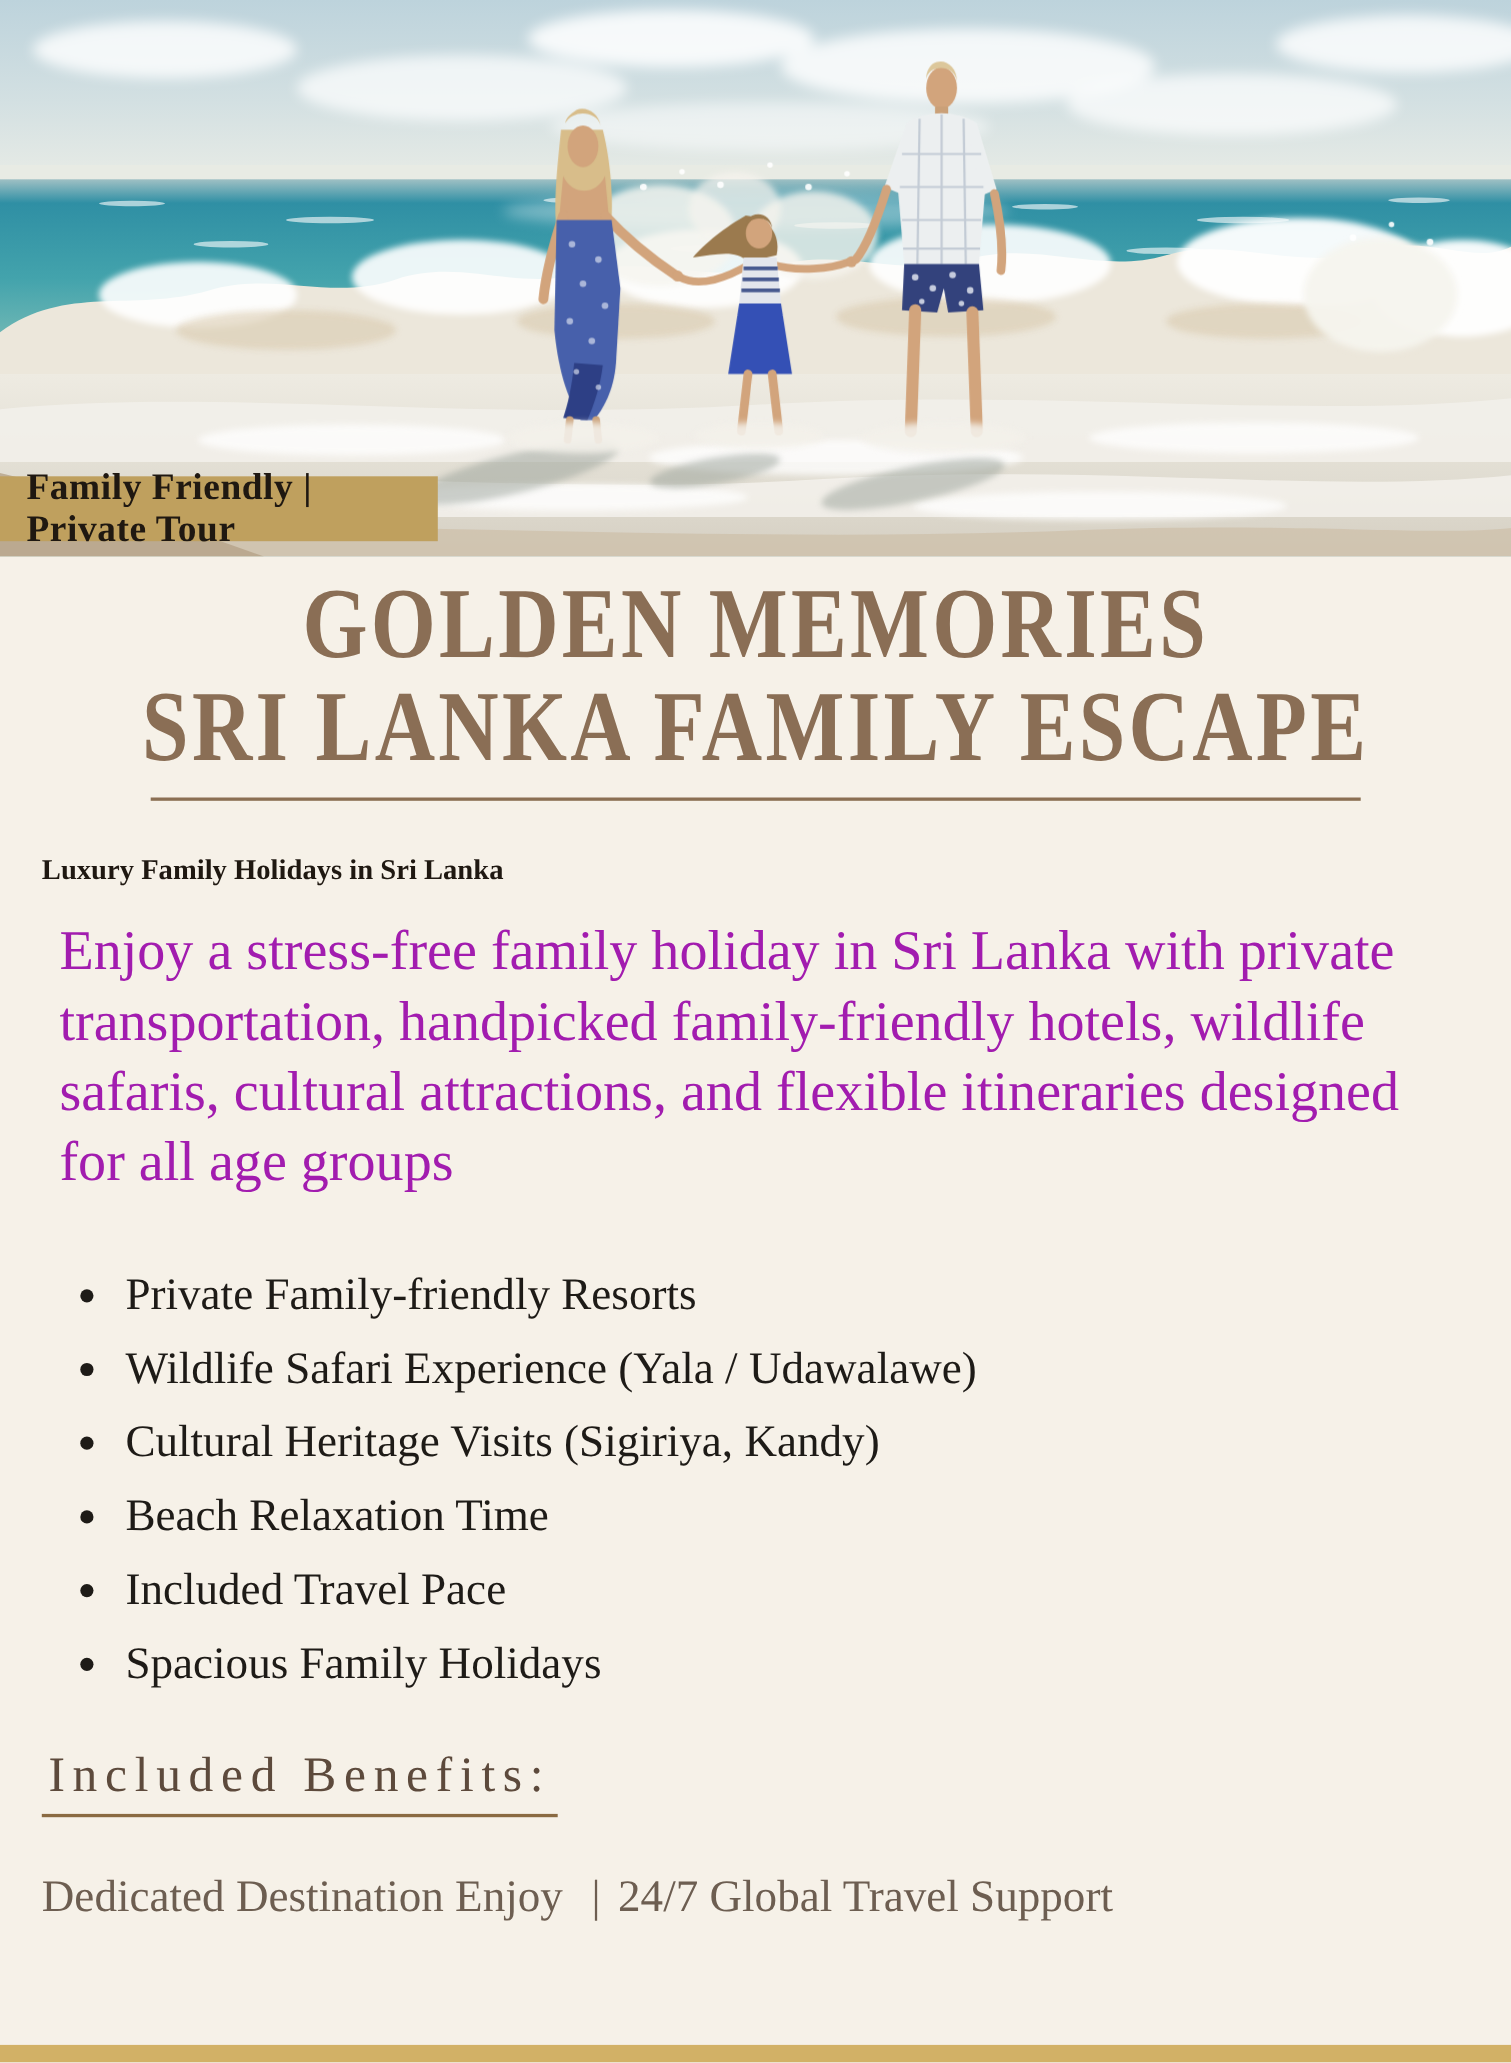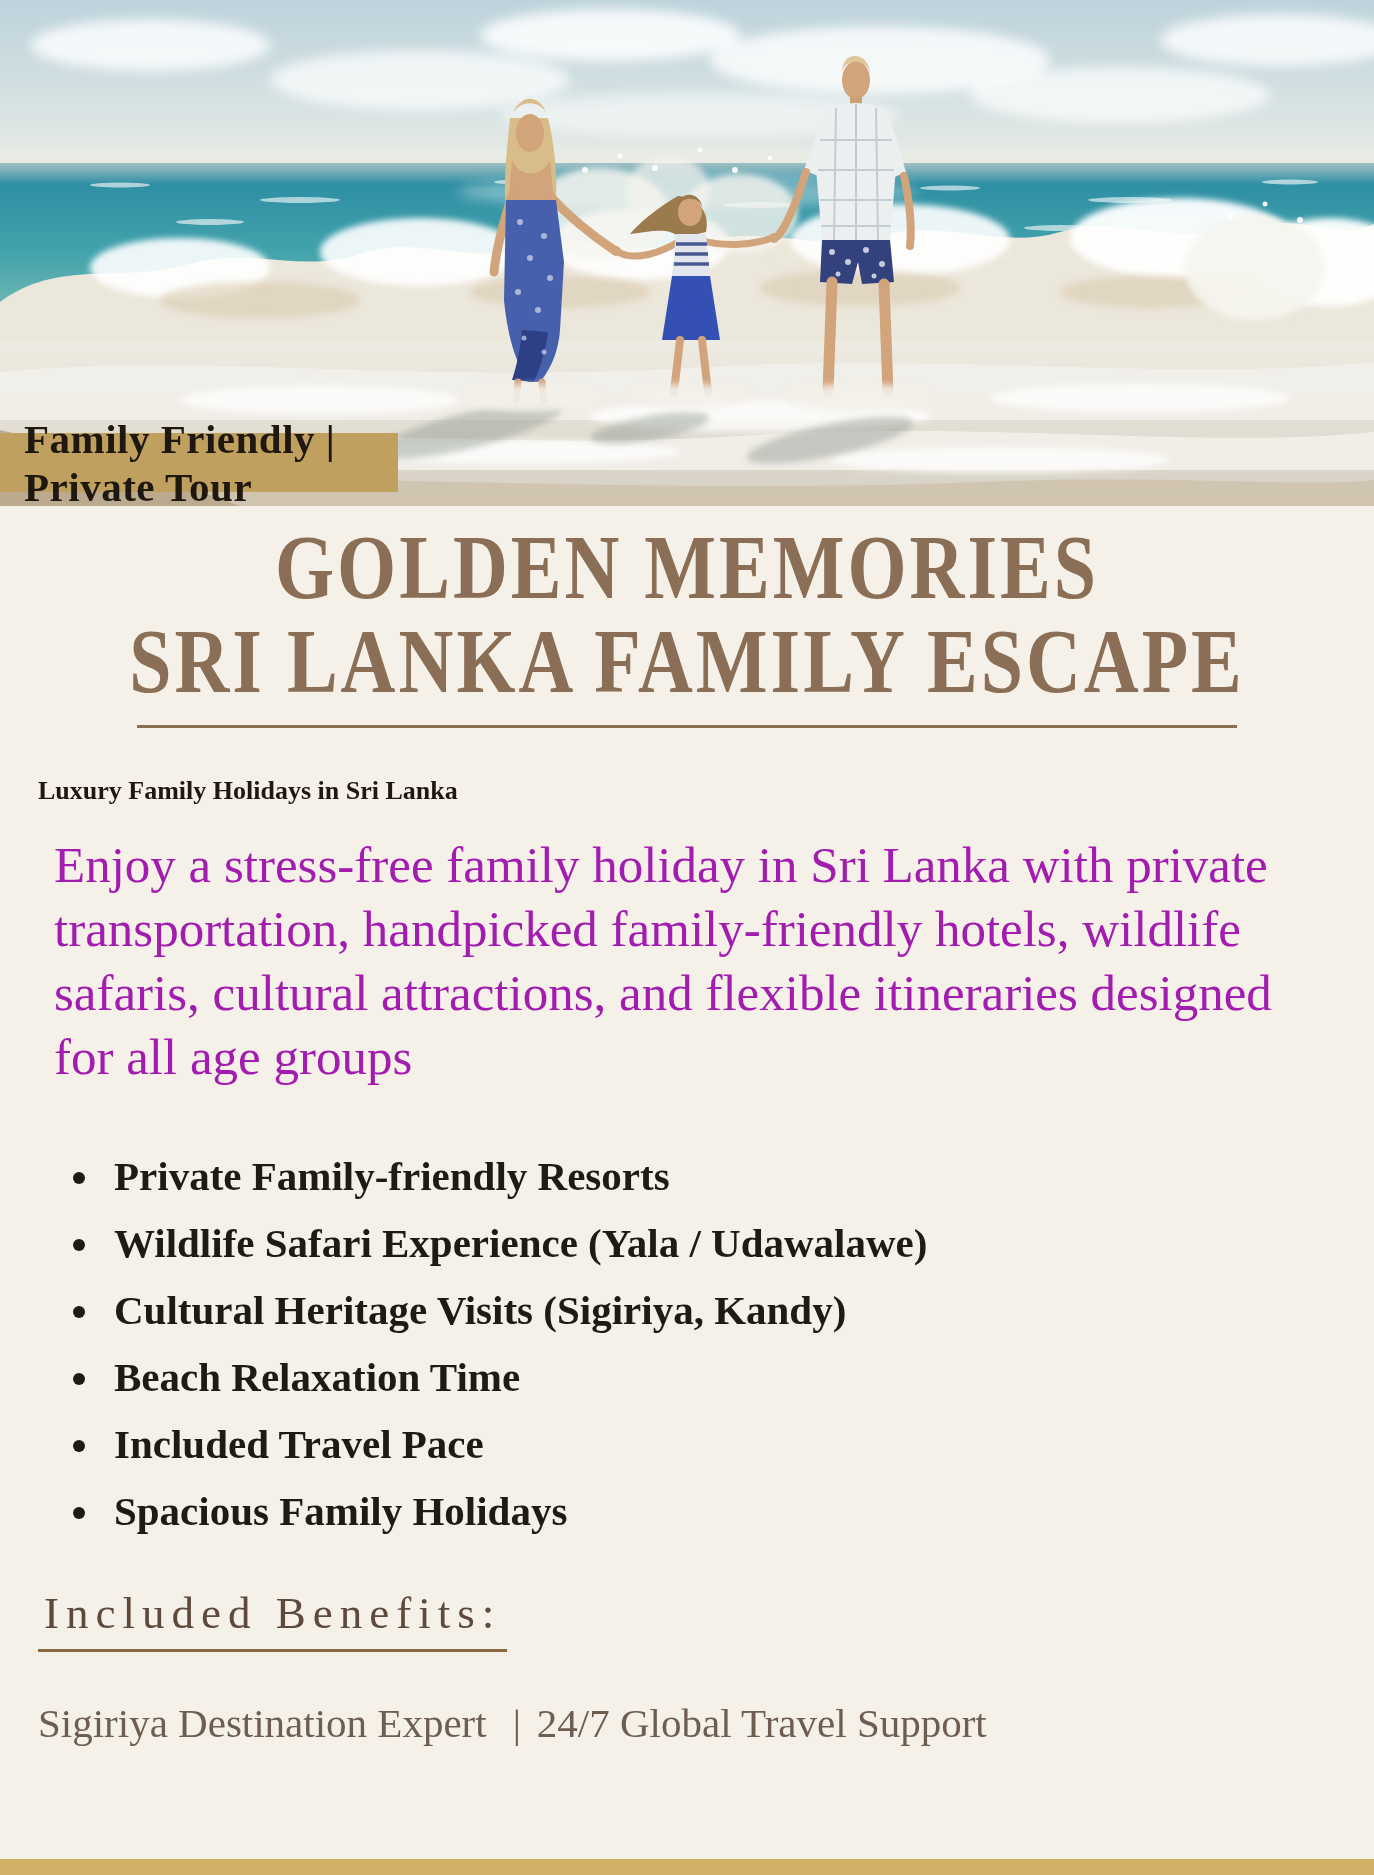--- a/index.html
+++ b/index.html
@@ -11,37 +11,37 @@
     font-family:"Liberation Serif", serif;
     overflow:hidden;
   }
   
   .hero{position:relative;width:1374px;height:506px;background:#cfdcdc;}
   .hero svg{position:absolute;inset:0;display:block;}
   .badge{
     position:absolute;left:0;top:433px;width:398px;height:59px;
     background:#bfa05e;color:#1f1811;
     display:flex;align-items:center;box-sizing:border-box;
-    padding-left:24px;font-size:41px;font-weight:700;letter-spacing:.5px;
+    padding-left:24px;font-size:34px;font-weight:700;letter-spacing:.5px;
     z-index:5;
   }
   
   .title-block{margin-top:14px;text-align:center;color:#8a6e55;font-weight:bold;}
   .title-line{
     font-size:76px;line-height:94px;letter-spacing:3px;
     transform:scaleY(1.2);transform-origin:center;
     white-space:nowrap;
   }
   .title-rule{width:1100px;height:3px;background:#8b6f53;margin:17px auto 0;}
   
   .content{padding:0 38px;color:#2a2520;}
   .subheading{margin:48px 0 0;font-size:26px;font-weight:700;color:#1f1811;}
   .intro{margin:27px 16px 0;font-size:51px;line-height:64px;max-width:1270px;color:#a21caf;}
   ul.highlights{margin:54px 0 0;padding:0 0 0 66px;list-style:disc;}
-  ul.highlights li{font-size:41px;line-height:67px;color:#1e1b17;padding-left:10px;font-weight:bold;}
+  ul.highlights li{font-size:41px;line-height:67px;color:#1e1b17;padding-left:10px;}
   
   .benefits{margin-top:42px;}
   .benefits-heading{
     display:inline-block;font-size:45px;letter-spacing:7px;color:#5d4a3c;
     border-bottom:3px solid #8a6a42;padding:0 6px 10px;
   }
   .benefit-rows{margin-top:26px;font-size:41px;color:#6d5e51;}
   .benefit-row{line-height:90px;white-space:nowrap;}
   .benefit-sep{padding:0 16px 0 26px;}
   
@@ -282,20 +282,20 @@
       <li><span>Cultural Heritage Visits (Sigiriya, Kandy)</span></li>
       <li><span>Beach Relaxation Time</span></li>
       <li><span>Included Travel Pace</span></li>
       <li><span>Spacious Family Holidays</span></li>
     </ul>
 
     <div class="benefits">
       <span class="benefits-heading">Included Benefits:</span>
       <div class="benefit-rows">
         <div class="benefit-row">
-          <span>Sigiriya Destination Expert</span><span class="benefit-sep">|</span><span>24/7 Global Travel Support</span>
+          <span>Dedicated Destination Enjoy</span><span class="benefit-sep">|</span><span>24/7 Global Travel Support</span>
         </div>
       </div>
     </div>
   </div>
 
   <div class="bottom-bar"></div>
 </div>
 
 </body></html>

